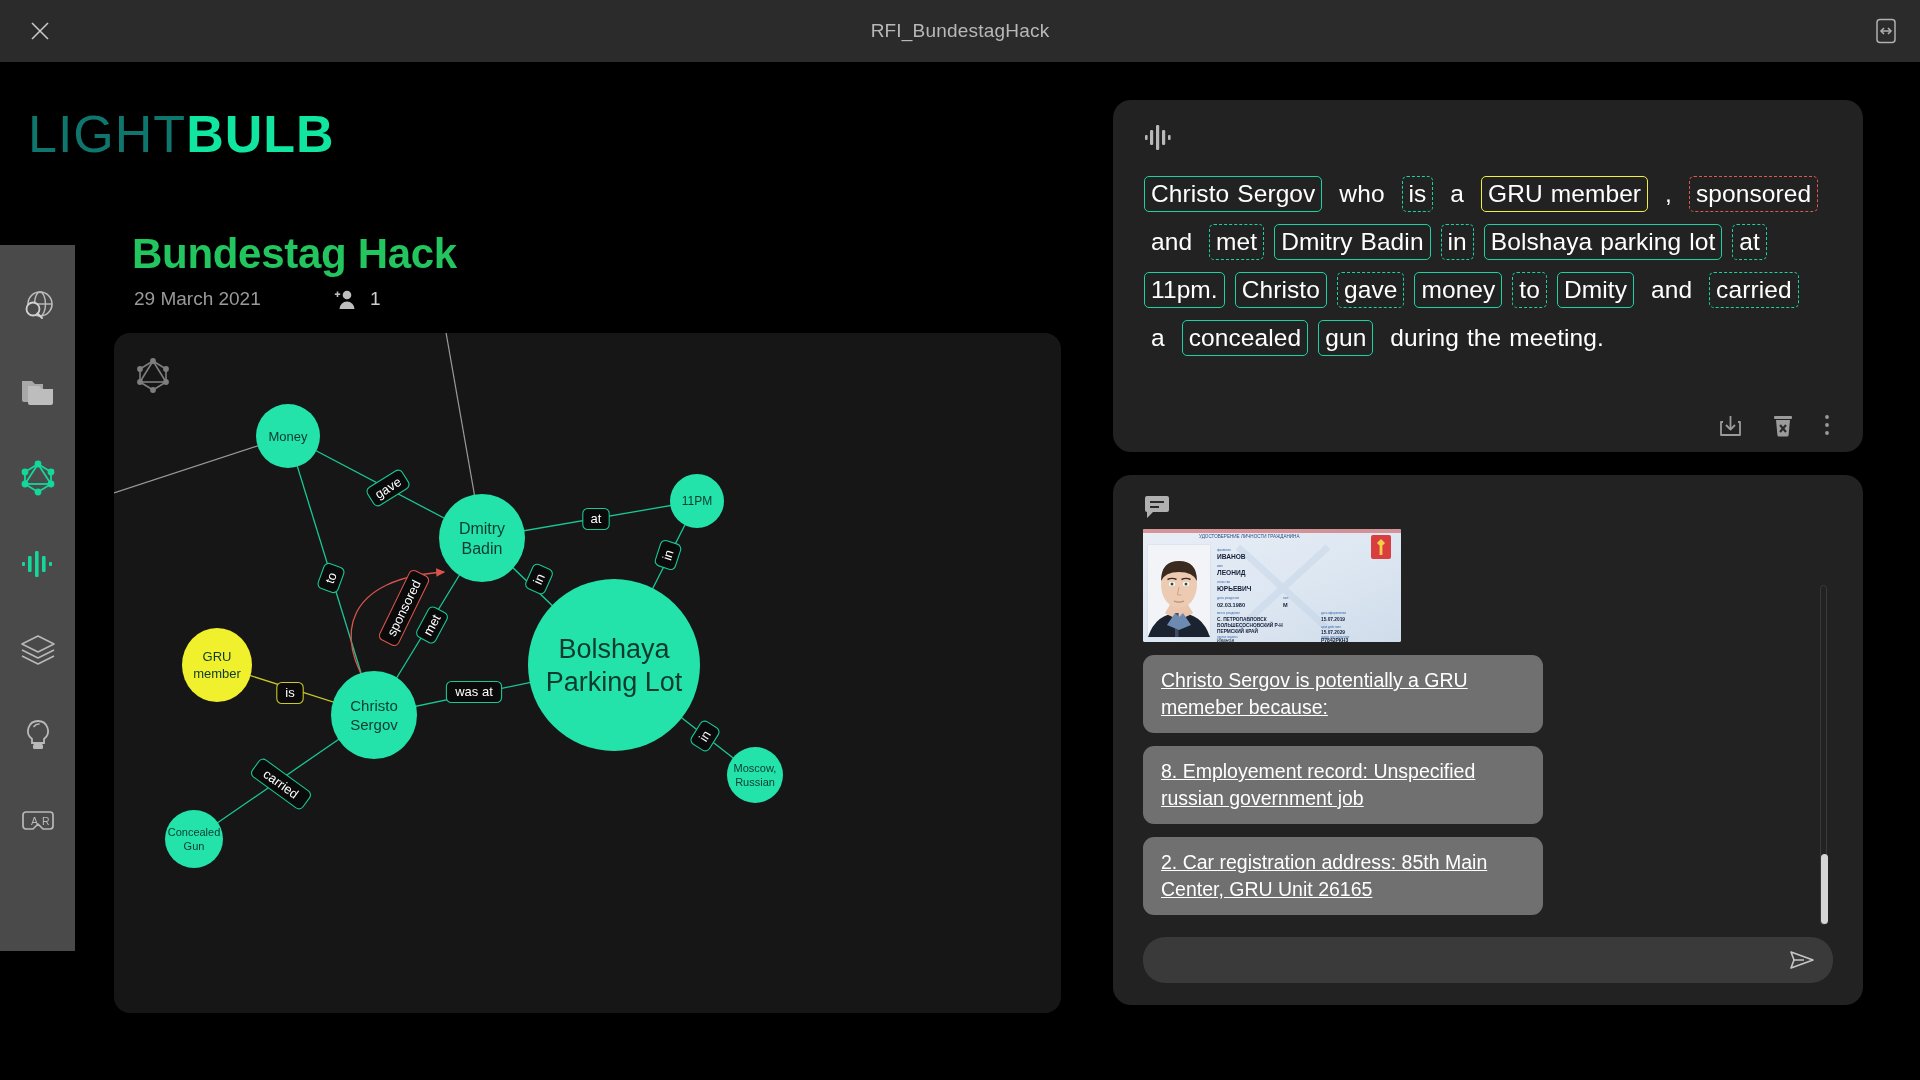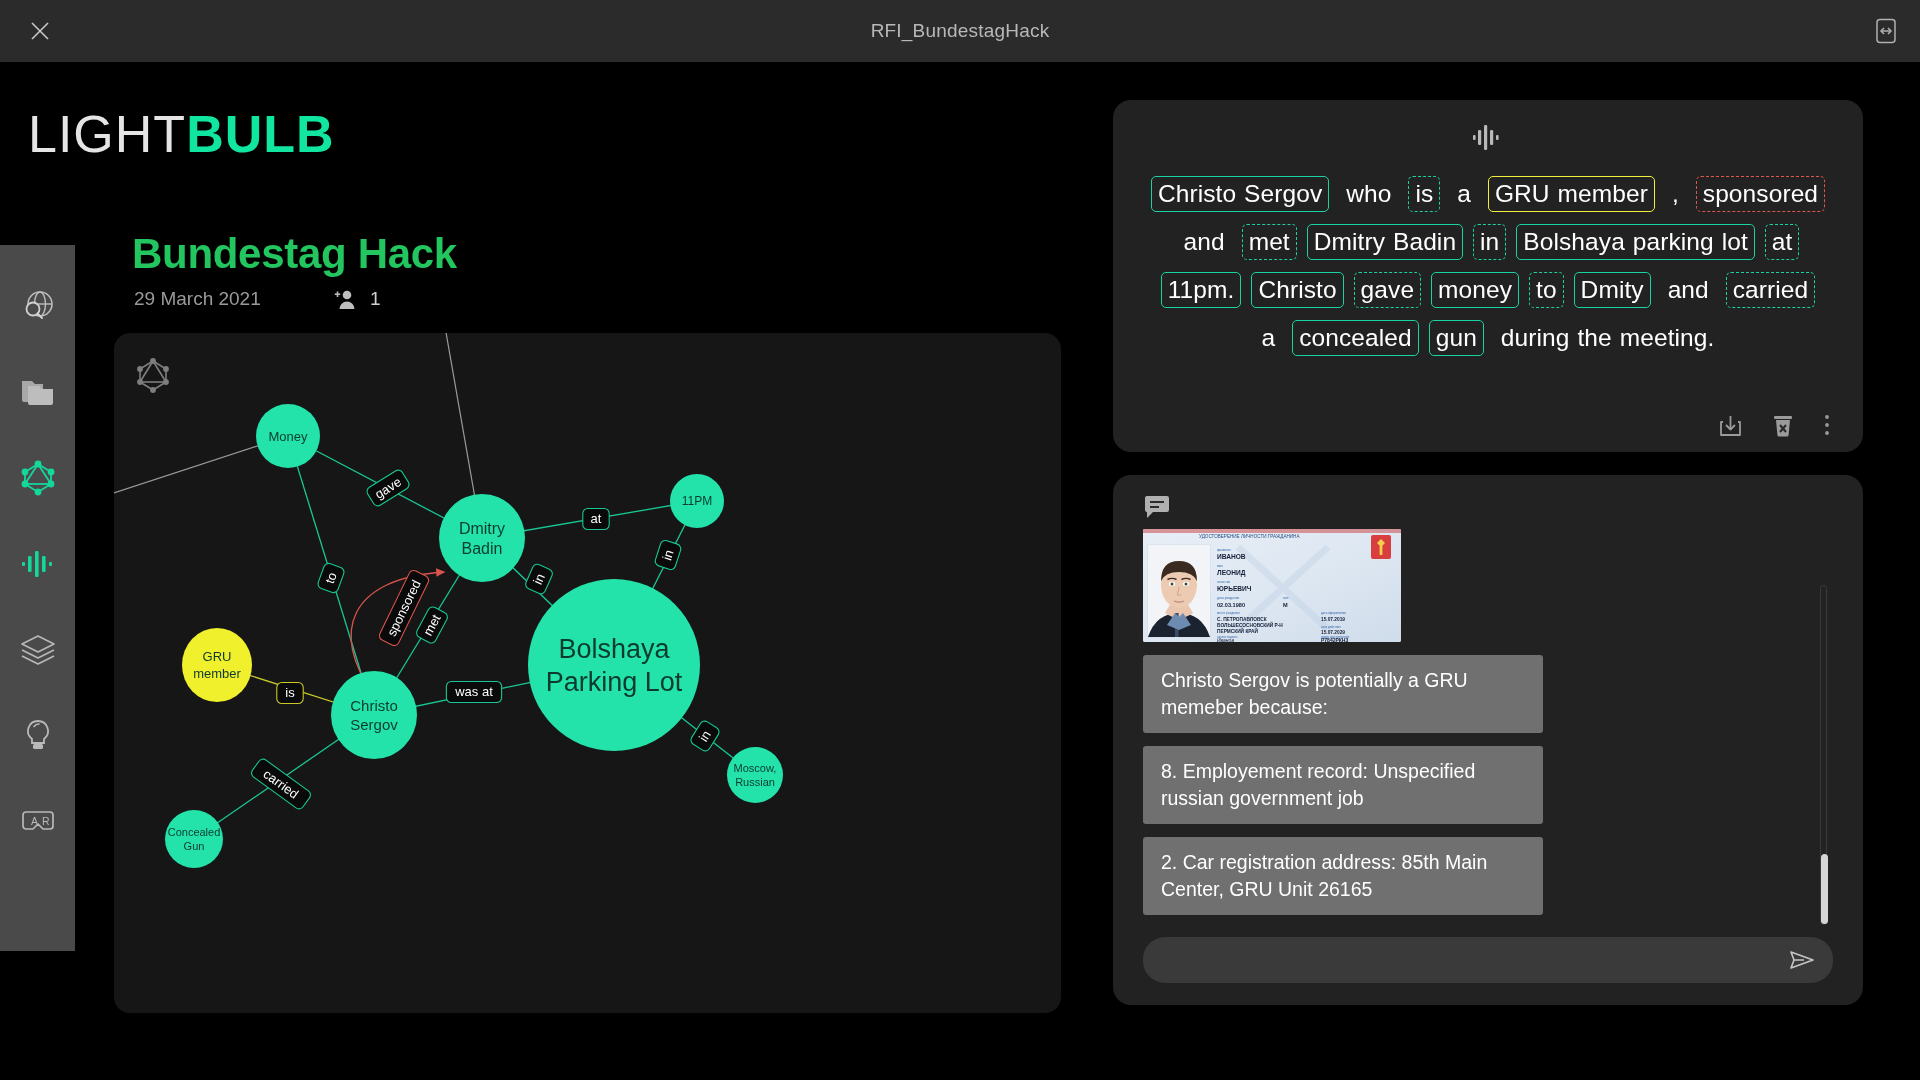--- a/index.html
+++ b/index.html
@@ -43,21 +43,21 @@
     width: 75px; height: 86px; display: flex; align-items: center; justify-content: center;
     cursor: pointer;
   }
 
   
   .logo {
     position: absolute; left: 28px; top: 108px;
     font-size: 52px; letter-spacing: 1px; line-height: 1;
     white-space: nowrap;
   }
-  .logo .light { color: #e5e5e5; font-weight: 300; }
+  .logo .light { color: #0f766e; font-weight: 300; }
   .logo .bulb { color: #10e6a0; font-weight: 700; }
 
   
   .page-title {
     position: absolute; left: 132px; top: 230px;
     color: #22c55e; font-size: 42px; font-weight: 700; letter-spacing: -.3px;
   }
   .page-meta {
     position: absolute; left: 134px; top: 288px;
     display: flex; align-items: flex-start; gap: 0;
@@ -83,21 +83,21 @@
     text-anchor: middle; dominant-baseline: middle;
   }
 
   
   .right-col { position: absolute; left: 1113px; top: 100px; width: 750px; }
 
   .card {
     background: #222222; border-radius: 18px; width: 750px;
     position: relative;
   }
-  .card-ann { padding: 22px 30px 34px 30px; min-height: 352px; text-align: center; }
+  .card-ann { padding: 22px 30px 34px 30px; min-height: 352px; }
   .card-icon-row { margin-bottom: 14px; }
 
   .annotation-text {
     color: #ffffff; font-size: 24.5px; line-height: 48px;
     letter-spacing: .1px; word-spacing: 1px;
   }
   .tok {
     display: inline-block; padding: 2px 6px; margin: 0 1px;
     border-radius: 5px; line-height: 30px;
   }
@@ -116,23 +116,23 @@
   .card-chat {
     margin-top: 23px; height: 530px; padding: 20px 30px 0 30px; overflow: hidden;
   }
   .chat-body { position: relative; height: 400px; }
 
   .id-card {
     width: 258px; height: 113px; border-radius: 2px; overflow: hidden;
     position: relative; background: #dfe6ef;
   }
   .bubble {
-    background: #707070; color: #ffffff; border-radius: 3px;
+    background: #707070; color: #ffffff; border-radius: 11px;
     padding: 12px 18px; font-size: 19.5px; line-height: 27px;
-    width: fit-content; max-width: 400px; margin-top: 13px;
+    width: fit-content; max-width: 400px; margin-top: 13px; text-decoration: underline;
   }
 
   .chat-scrollbar {
     position: absolute; right: 6px; top: 56px; width: 7px; height: 340px;
     border-radius: 4px; background: transparent; border: 1px solid #3a3a3a;
   }
   .chat-scroll-thumb {
     position: absolute; left: 0; bottom: 0; width: 7px; height: 70px;
     background: #d6d6d6; border-radius: 4px;
   }

